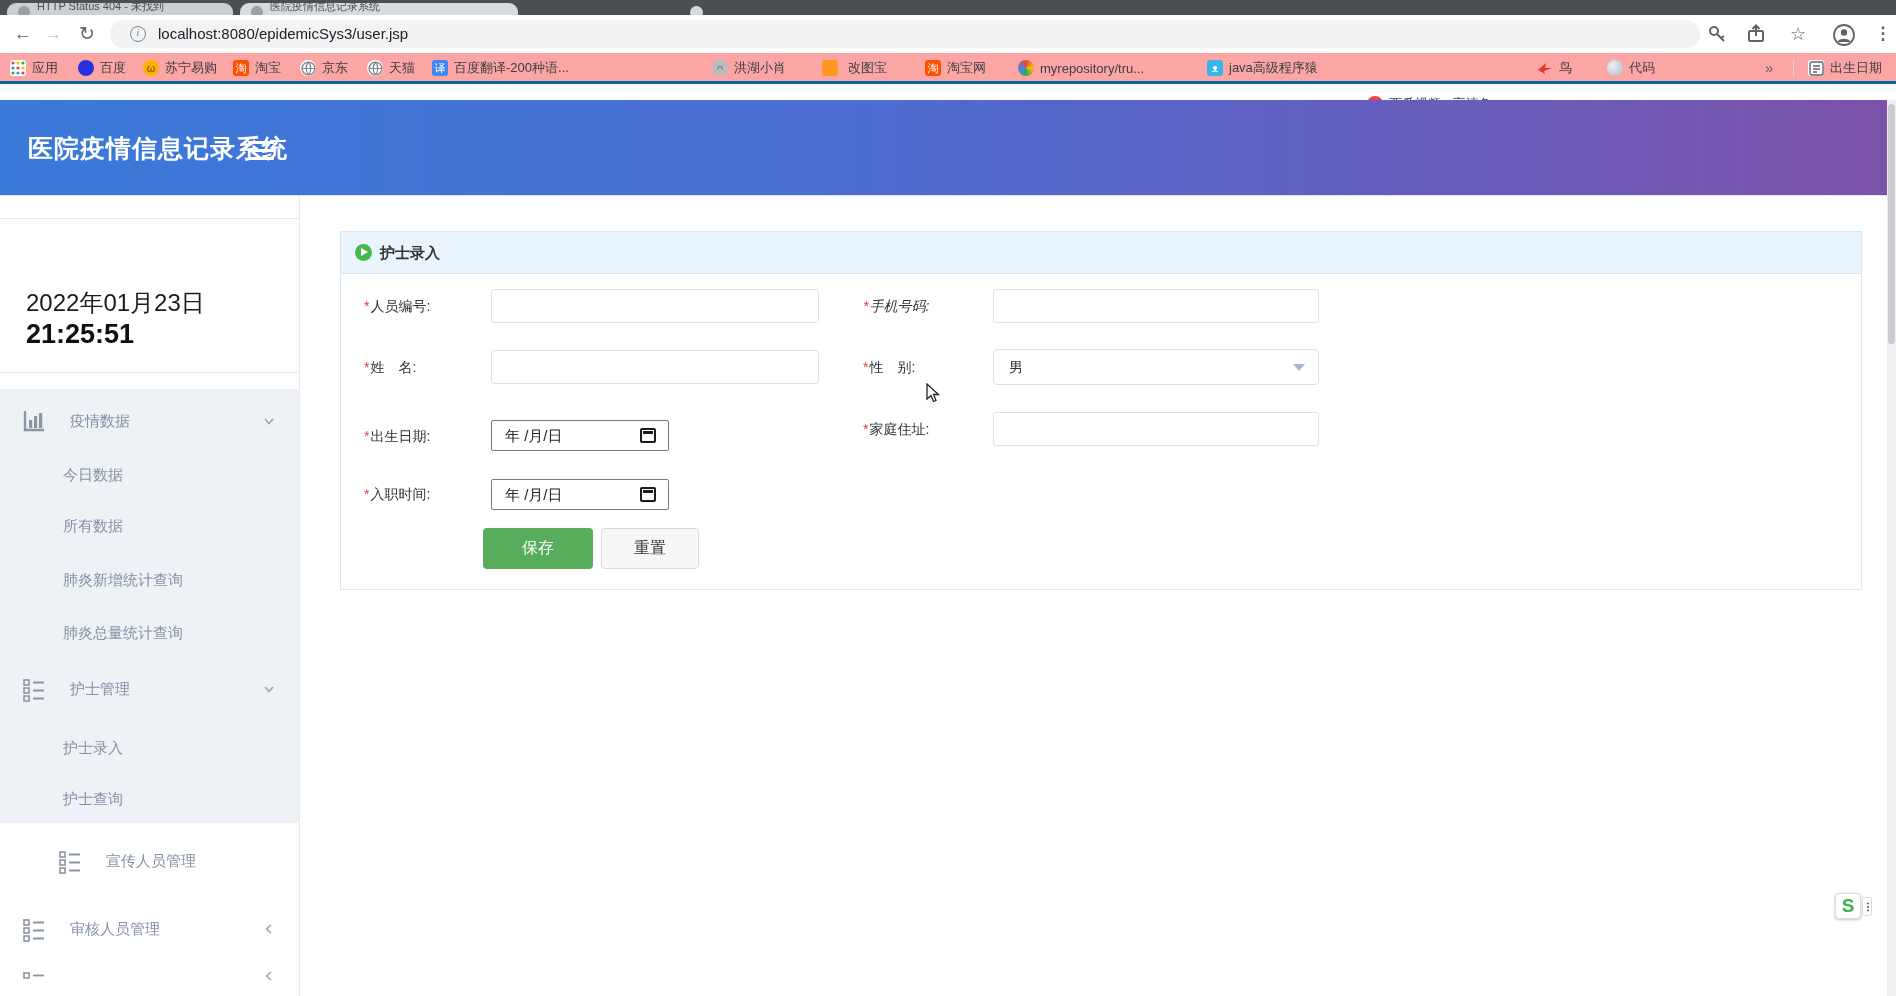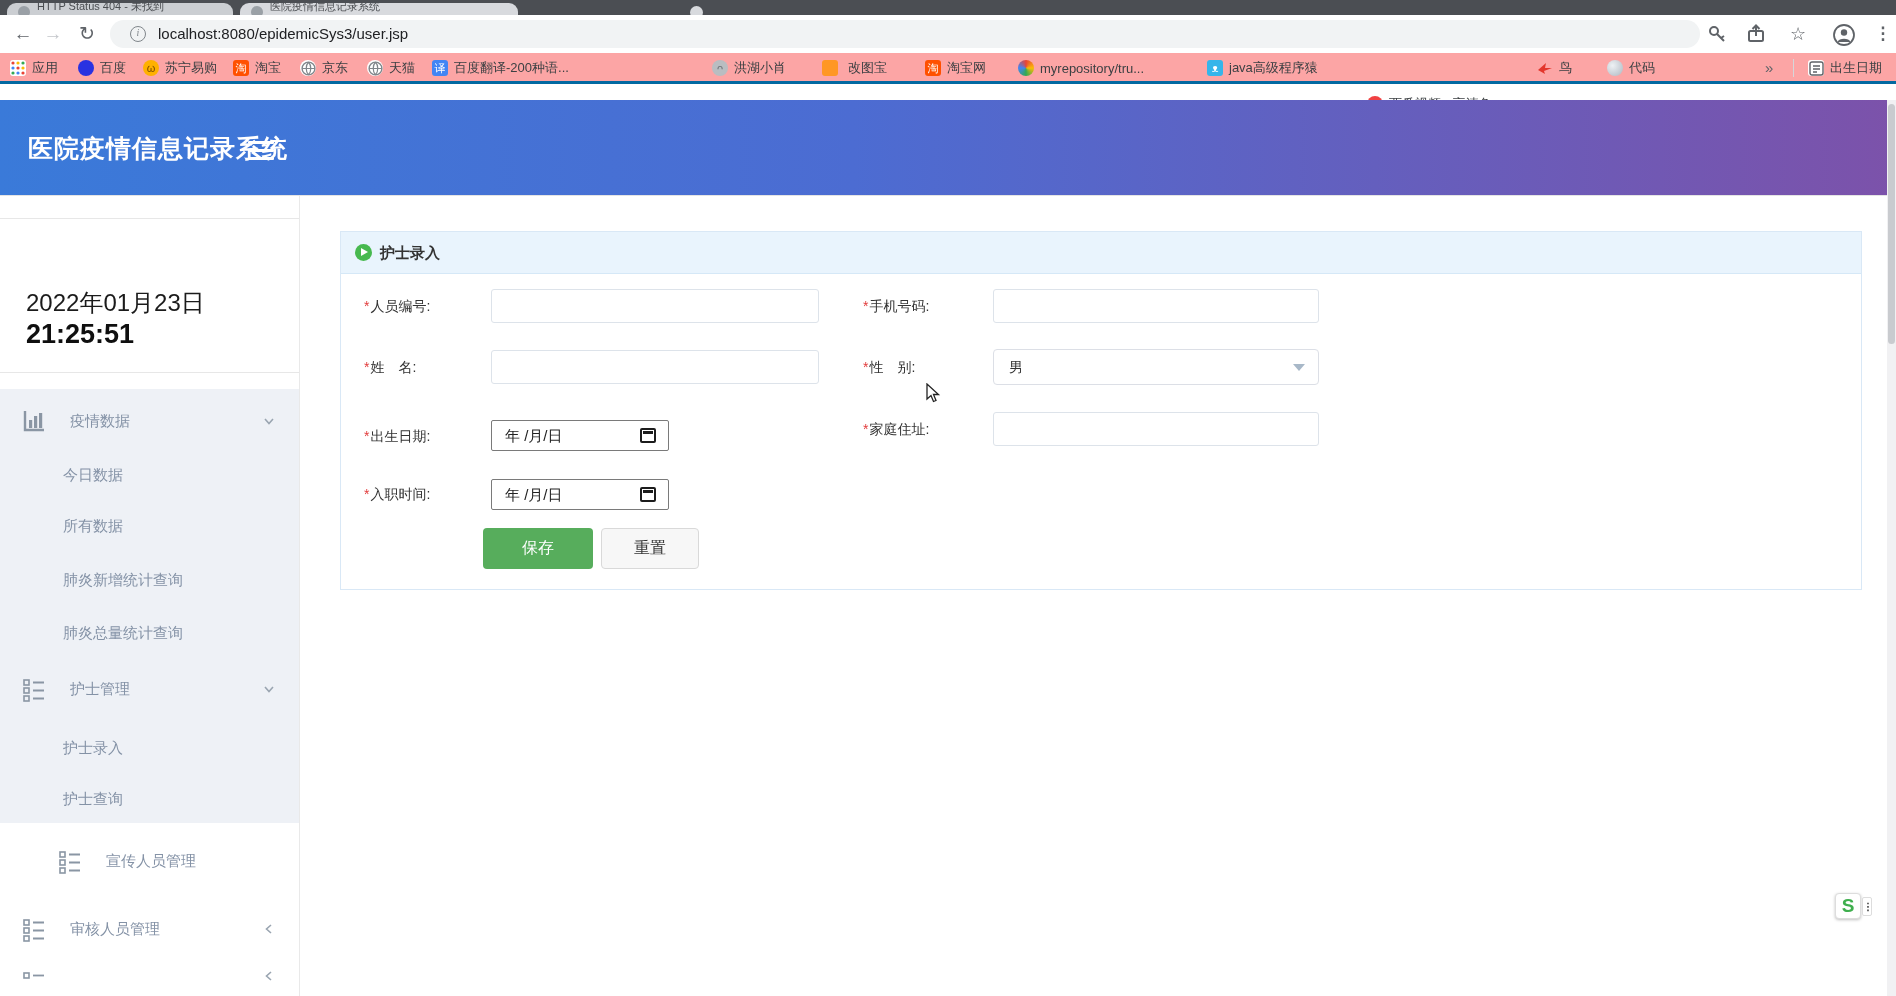--- a/index.html
+++ b/index.html
@@ -391,21 +391,21 @@
         <div class="card-head">
           <span class="play-circle"></span>
           <span class="card-title">护士录入</span>
         </div>
         <div class="card-body">
 
           <div class="flabel" style="left:23px;top:15px;height:34px;line-height:34px;">
             <span class="req">*</span><span>人员编号:</span>
           </div>
           <input class="tinput" style="left: 150px; top: 15px; width: 328px;">
-          <div class="flabel" style="left:522px;top:15px;height:34px;line-height:34px;">
+          <div class="flabel" style="left:522px;top:15px;height:34px;line-height:34px;font-style:italic;">
             <span class="req">*</span><span>手机号码:</span>
           </div>
           <input class="tinput" style="left: 652px; top: 15px; width: 326px;">
 
           <div class="flabel" style="left:23px;top:76px;height:34px;line-height:34px;">
             <span class="req">*</span><span>姓　名:</span>
           </div>
           <input class="tinput" style="left: 150px; top: 76px; width: 328px;">
           <div class="flabel" style="left:522px;top:75px;height:36px;line-height:36px;">
             <span class="req">*</span><span>性　别:</span>

